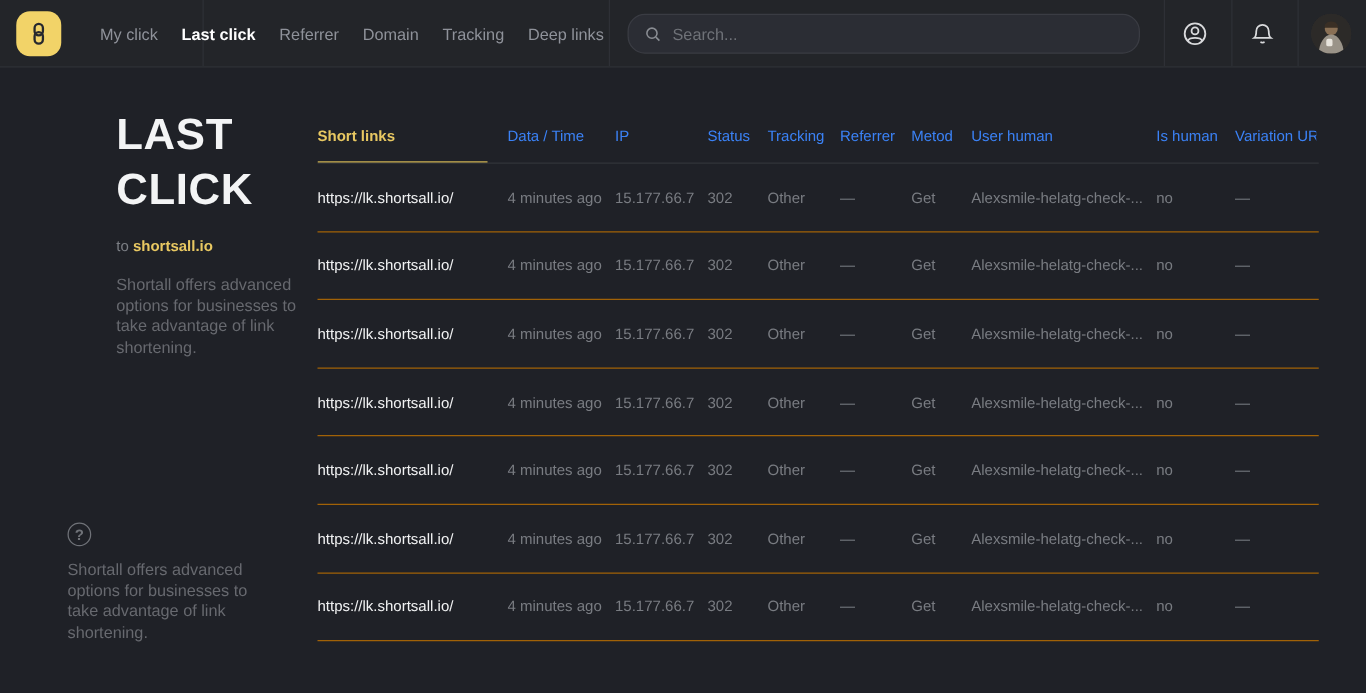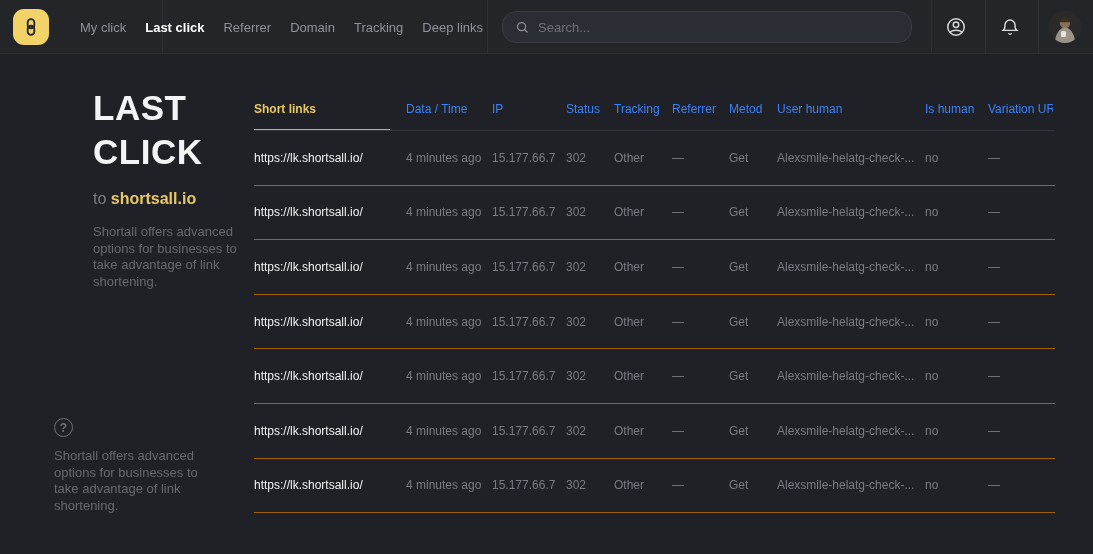--- a/index.html
+++ b/index.html
@@ -47,21 +47,21 @@
   .avatar {
     position:absolute; left:1049px; top:11px; width:32px; height:32px;
     border-radius:50%; overflow:hidden; cursor:pointer; background:#34302c;
   }
 
   
   .sidebar { position:absolute; left:53px; top:86px; width:165px;margin-left:40px; }
   .page-title {
     font-size:35px; font-weight:700; line-height:44px; letter-spacing:0.5px; color:#f3f4f5;
   }
-  .subtitle { margin-top:16px; font-size:16px; color:#7b7e84; }
+  .subtitle { margin-top:16px; font-size:12px; color:#7b7e84; }
   .subtitle .link { color:#e8c862; font-weight:700; cursor:pointer; }
   .side-desc {
     margin-top:16px; font-size:13px; line-height:16.5px; color:#67696f; width:158px;
   }
   .help-block { position:absolute; left:54px; top:418px; width:170px; }
   .help-icon {
     width:19px; height:19px; border:1.5px solid #6f7278; border-radius:50%;
     color:#6f7278; font-size:12px; font-weight:700;
     display:flex; align-items:center; justify-content:center; cursor:pointer;
   }

